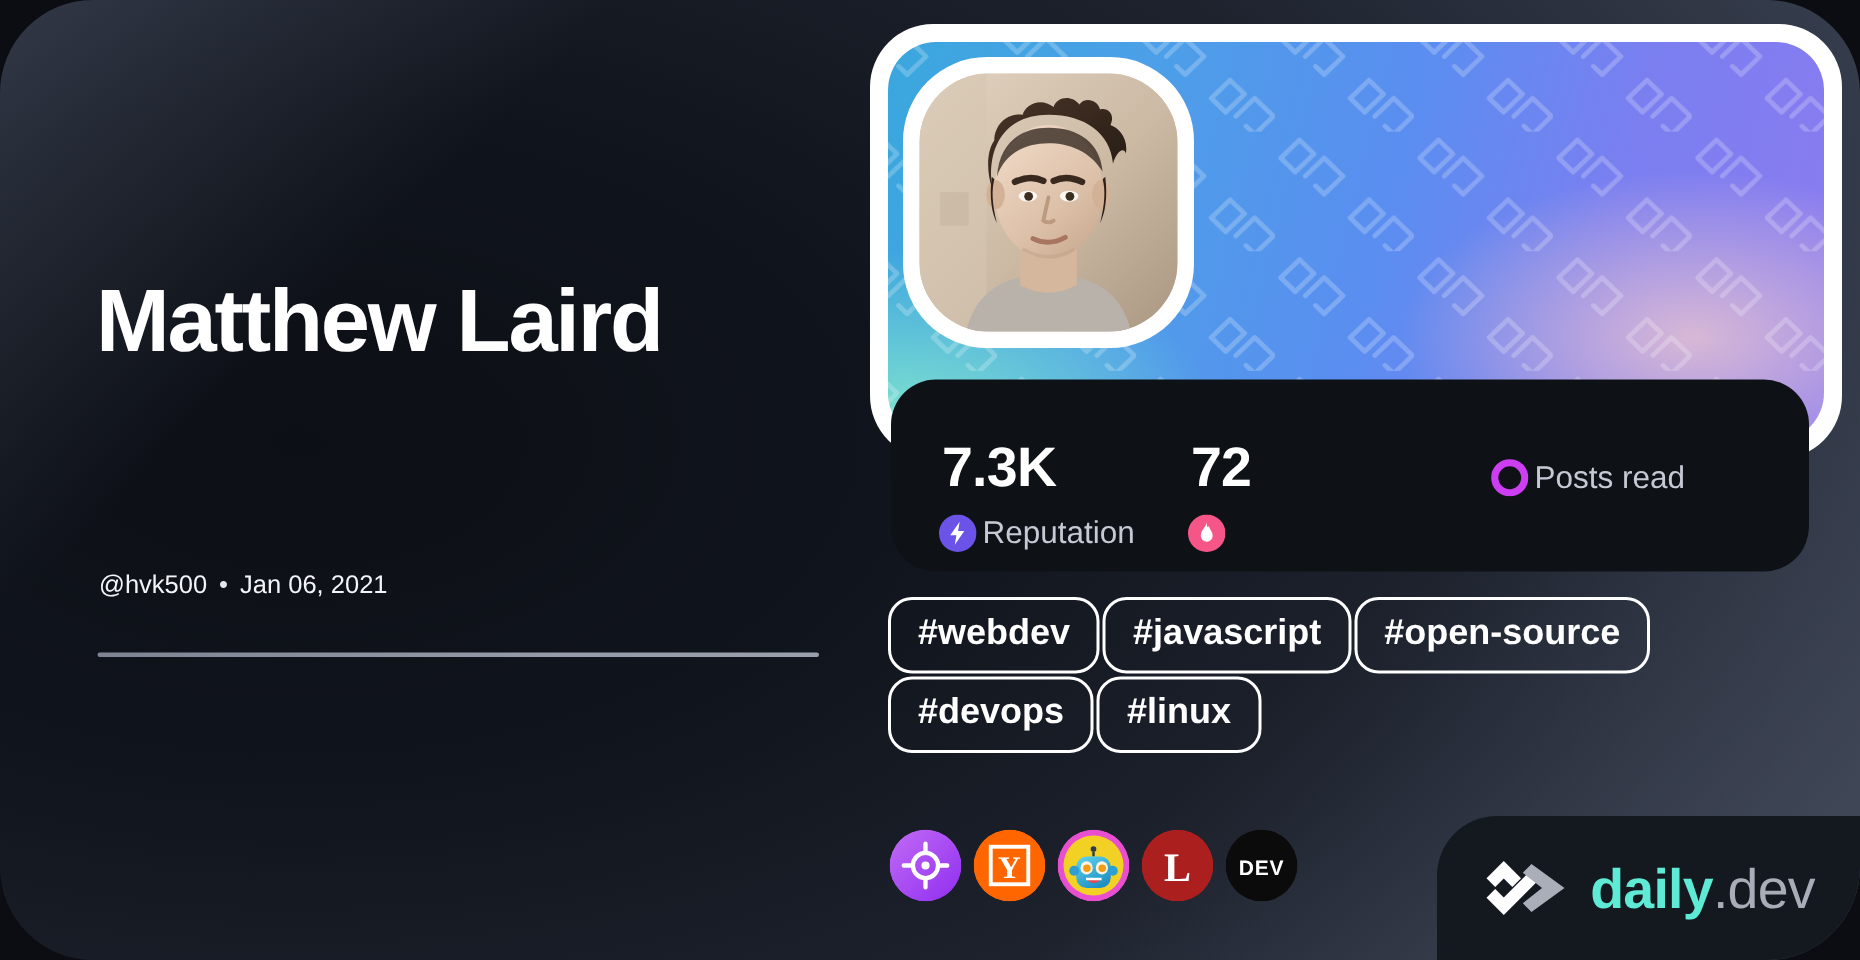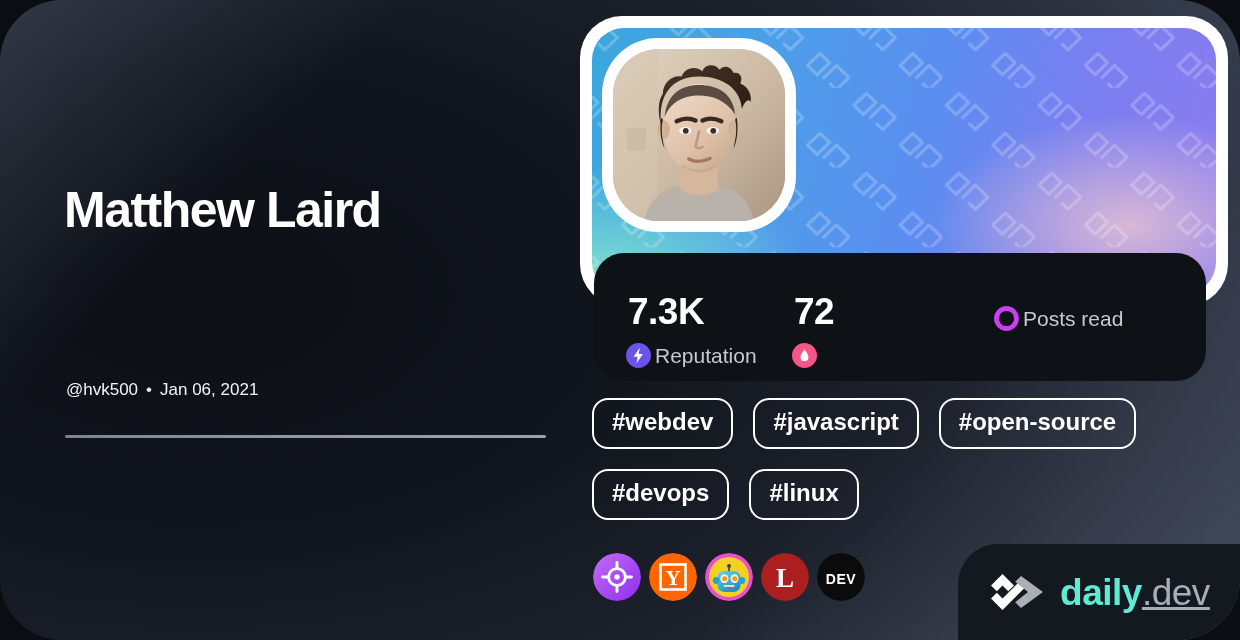--- a/index.html
+++ b/index.html
@@ -43,21 +43,21 @@
     width: 500px;
     height: 640px;
     z-index: 3;
   }
   #name {
     position: absolute;
     top: 186px;
     left: 0;
     width: 470px;
     margin: 0;
-    font-size: 50px;
+    font-size: 59px;
     line-height: 0.96;
     font-weight: 700;
     letter-spacing: -1.5px;
     color: #ffffff;
   }
   #meta {
     position: absolute;
     top: 380px;
     left: 2px;
     font-size: 17px;
@@ -181,21 +181,21 @@
   .stat-icon svg { display: block; width: 100%; height: 100%; }
 
   
   #tags {
     position: absolute;
     left: 12px;
     top: 398px;
     width: 620px;
     display: flex;
     flex-wrap: wrap;
-    gap: 20px;
+    gap: 2px;
   }
   .tag {
     border: 2px solid #ffffff;
     border-radius: 16px;
     padding: 9px 18px 11px;
     font-size: 24px;
     font-weight: 700;
     color: #ffffff;
     line-height: 1.12;
     white-space: nowrap;
@@ -240,21 +240,21 @@
   }
   #brand-mark { width: 58px; height: 40px; flex: 0 0 58px; }
   #brand-mark svg { display: block; width: 100%; height: 100%; }
   #brand-text {
     font-size: 37px;
     letter-spacing: -0.5px;
     line-height: 1;
     white-space: nowrap;
   }
   #brand-text .b1 { color: #5eead4; font-weight: 700; }
-  #brand-text .b2 { color: #a8adb8; font-weight: 400; text-decoration: underline; }
+  #brand-text .b2 { color: #a8adb8; font-weight: 400; }
 </style>
 </head>
 <body>
 
 <div id="card">
 
   <div id="left">
     <h1 id="name">Matthew Laird</h1>
     <div id="meta">
       <span>@hvk500</span><span class="sep">•</span><span>Jan 06, 2021</span>

